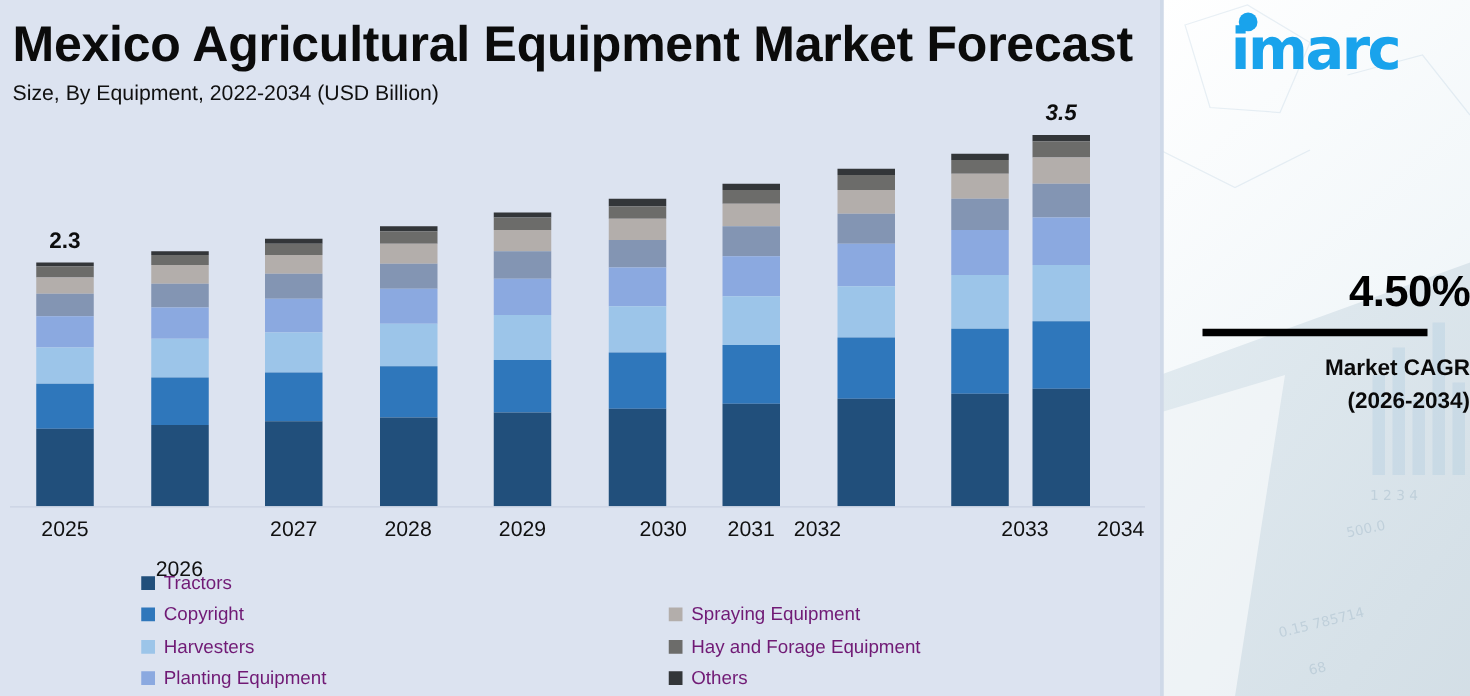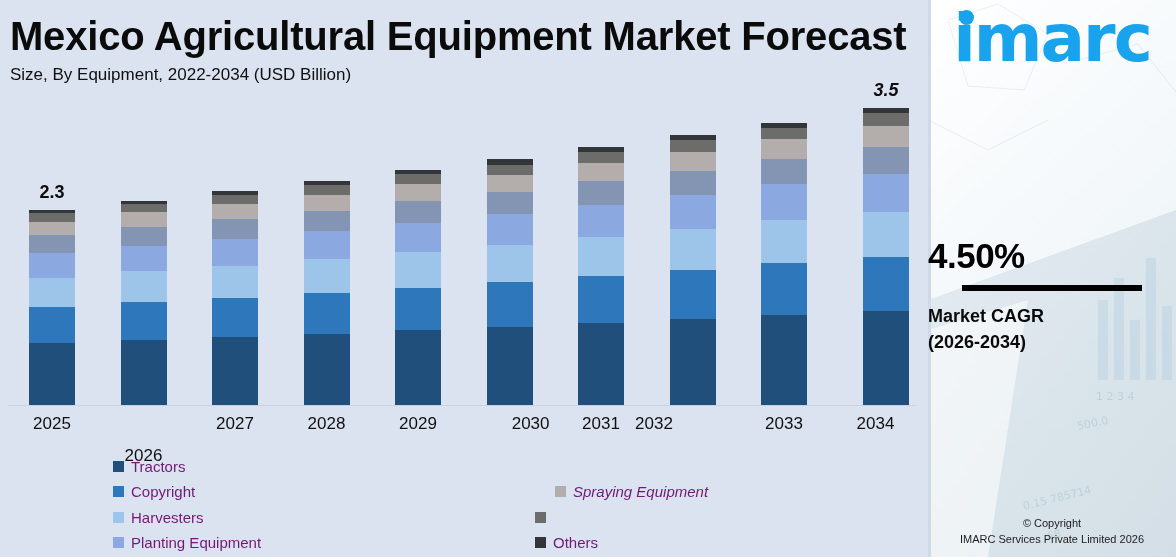--- a/index.html
+++ b/index.html
@@ -85,36 +85,36 @@
   #brand-bg { position: absolute; inset: 0; }
   #panel-edge {
     position: absolute; left: 0; top: 0; width: 3px; height: 557px;
     background: #cfd9e8;
   }
 
   #logo-block { position: absolute; left: 0; top: 8px; width: 248px; text-align: center; }
   #logo-mark {
     position: relative; display: inline-block;
     height: 62px; line-height: 62px;
-    font-size: 66px; font-weight: bold; color: #19a3ec;
+    font-size: 46px; font-weight: bold; color: #19a3ec;
     letter-spacing: -2px;
     font-family: "DejaVu Sans", sans-serif;
   }
   #logo-dot {
     position: absolute; left: 6px; top: 2px;
     width: 15px; height: 15px; border-radius: 50%;
     background: #19a3ec;
   }
   #logo-tagline {
     margin-top: 6px; font-size: 11.2px; font-weight: bold;
     color: #1b1b1b; letter-spacing: 0.35px;
     font-family: "Liberation Sans", sans-serif;
   }
 
-  #cagr-block { position: absolute; left: 0; top: 236px; width: 248px; text-align: left; }
+  #cagr-block { position: absolute; left: 0; top: 214px; width: 248px; text-align: right; }
   #cagr-value {
     font-size: 35px; font-weight: bold; color: #000;
     letter-spacing: -0.5px;
     font-family: "Liberation Sans", sans-serif;
   }
   #cagr-rule {
     width: 180px; height: 6px; background: #000;
     margin: 9px auto 12px auto;
   }
   #cagr-label, #cagr-period {
@@ -228,21 +228,21 @@
           <div class="bar-col" style="left: 761px;">
             <div class="seg" style="background: rgb(51, 54, 57); height: 5.09143px;"></div>
             <div class="seg" style="background: rgb(108, 108, 106); height: 11.88px;"></div>
             <div class="seg" style="background: rgb(179, 174, 171); height: 19.5171px;"></div>
             <div class="seg" style="background: rgb(131, 149, 179); height: 25.4571px;"></div>
             <div class="seg" style="background: rgb(139, 169, 224); height: 35.64px;"></div>
             <div class="seg" style="background: rgb(156, 197, 233); height: 43.2771px;"></div>
             <div class="seg" style="background: rgb(47, 119, 187); height: 51.7629px;"></div>
             <div class="seg" style="background: rgb(33, 79, 123); height: 89.9486px;"></div>
           </div>
-          <div class="bar-col" style="left: 863px; font-style: italic;">
+          <div class="bar-col" style="left: 826px; font-style: italic;">
             <div class="seg" style="background: rgb(51, 54, 57); height: 5.09143px;"></div>
             <div class="seg" style="background: rgb(108, 108, 106); height: 12.7286px;"></div>
             <div class="seg" style="background: rgb(179, 174, 171); height: 21.2143px;"></div>
             <div class="seg" style="background: rgb(131, 149, 179); height: 27.1543px;"></div>
             <div class="seg" style="background: rgb(139, 169, 224); height: 37.3371px;"></div>
             <div class="seg" style="background: rgb(156, 197, 233); height: 44.9743px;"></div>
             <div class="seg" style="background: rgb(47, 119, 187); height: 54.3086px;"></div>
             <div class="seg" style="background: rgb(33, 79, 123); height: 94.1914px;"></div>
             <div class="bar-value">3.5</div>
           </div>
@@ -252,47 +252,48 @@
 
     <div id="xaxis">
         <div class="xtick" style="left: 12px;">2025</div>
         <div class="xtick" style="left: 103.5px; margin-top: 32px;">2026</div>
         <div class="xtick" style="left: 195px;">2027</div>
         <div class="xtick" style="left: 286.5px;">2028</div>
         <div class="xtick" style="left: 378px;">2029</div>
         <div class="xtick" style="left: 469.5px; text-align: right;">2030</div>
         <div class="xtick" style="left: 561px;">2031</div>
         <div class="xtick" style="left: 614px;">2032</div>
-        <div class="xtick" style="left: 744px;">2033</div>
-        <div class="xtick" style="left: 835.5px;">2034</div>
+        <div class="xtick" style="left: 780px;">2033</div>
+        <div class="xtick" style="left: 835.5px; text-align: right;">2034</div>
       </div>
 
     <div id="legend">
         <div class="legend-item" style="left: 0px; top: 0px;">
           <span class="legend-swatch" style="background: rgb(33, 79, 123);"></span>
           <span class="legend-label">Tractors</span>
         </div>
         <div class="legend-item" style="left: 0px; top: 25.5px;">
           <span class="legend-swatch" style="background: rgb(47, 119, 187);"></span>
           <span class="legend-label">Copyright</span>
         </div>
         <div class="legend-item" style="left: 0px; top: 51px;">
           <span class="legend-swatch" style="background: rgb(156, 197, 233);"></span>
           <span class="legend-label">Harvesters</span>
         </div>
         <div class="legend-item" style="left: 0px; top: 76.5px;">
           <span class="legend-swatch" style="background: rgb(139, 169, 224);"></span>
           <span class="legend-label">Planting Equipment</span>
         </div>
-        <div class="legend-item" style="left: 442px; top: 25.5px; font-style: italic;">
+        <div class="legend-item" style="left: 422px; top: 25.5px;">
           <span class="legend-swatch" style="background: rgb(179, 174, 171);"></span>
           <span class="legend-label">Spraying Equipment</span>
         </div>
         <div class="legend-item" style="left: 422px; top: 51px;">
           <span class="legend-swatch" style="background: rgb(108, 108, 106);"></span>
+          <span class="legend-label">Hay and Forage Equipment</span>
         </div>
         <div class="legend-item" style="left: 422px; top: 76.5px;">
           <span class="legend-swatch" style="background: rgb(51, 54, 57);"></span>
           <span class="legend-label">Others</span>
         </div>
       </div>
   </div>
 
   <div id="brand-panel">
     <svg id="brand-bg" viewBox="0 0 248 557" preserveAspectRatio="none">
@@ -337,19 +338,15 @@
       </div>
     </div>
 
     <div id="cagr-block">
       <div id="cagr-value">4.50%</div>
       <div id="cagr-rule"></div>
       <div id="cagr-label">Market CAGR</div>
       <div id="cagr-period">(2026-2034)</div>
     </div>
 
-    <div id="copyright-block">
-      <div id="copyright-line1">© Copyright</div>
-      <div id="copyright-line2">IMARC Services Private Limited 2026</div>
-    </div>
   </div>
 
 </div>
 
 </body></html>

